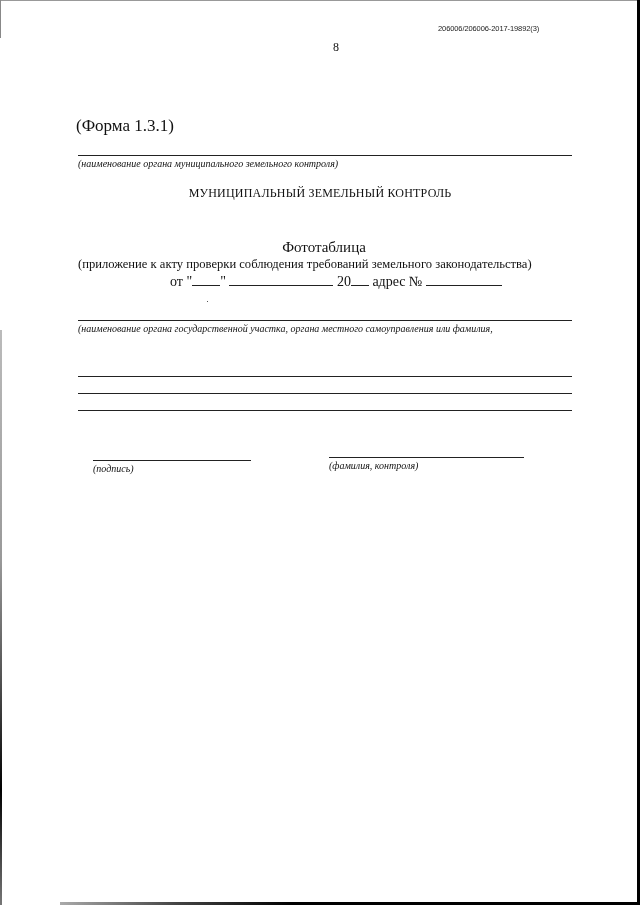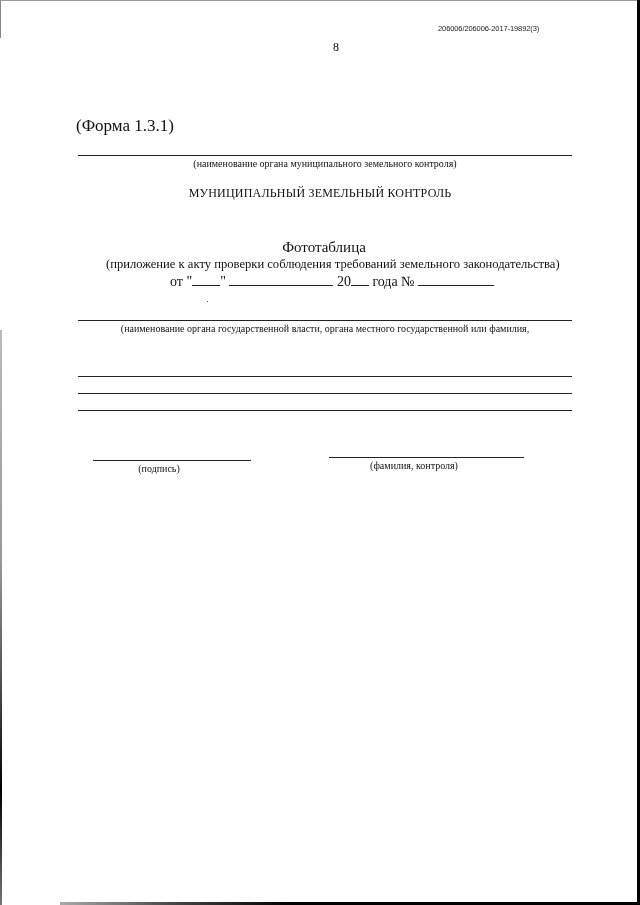--- a/index.html
+++ b/index.html
@@ -73,22 +73,22 @@
       margin-top: 28px;
     }
     .line {
       position: absolute;
       height: 1px;
       background: #222;
     }
     .caption {
       position: absolute;
       font-size: 10px;
-      text-align: center;
       color: #111;
+      font-style: italic;
     }
     .title-main {
       position: absolute;
       left: 0; width: 640px;
       top: 186px;
       text-align: center;
       font-size: 12px;
       letter-spacing: 0.2px;
     }
     .subtitle {
@@ -97,21 +97,20 @@
       top: 239px;
       text-align: center;
       font-size: 15px;
     }
     .appendix-note {
       position: absolute;
       left: 78px;
       top: 257px;
       font-size: 12.6px;
       white-space: nowrap;
-      margin-left: 28px;
     }
     .date-line {
       position: absolute;
       left: 170px;
       top: 273px;
       font-size: 14px;
       white-space: nowrap;
     }
     .blank {
       display: inline-block;
@@ -149,28 +148,28 @@
   <div class="title-main">МУНИЦИПАЛЬНЫЙ ЗЕМЕЛЬНЫЙ КОНТРОЛЬ</div>
 
   <div class="subtitle">Фототаблица</div>
 
   <div class="appendix-note">(приложение к акту проверки соблюдения требований земельного законодательства)</div>
 
   <div class="date-line">
     <span>от "</span><span class="blank" style="width:28px;"></span><span>"</span>
     <span class="blank" style="width:104px;"></span>
     <span>20</span><span class="blank" style="width:18px;"></span>
-    <span>года №</span>
+    <span>адрес №</span>
     <span class="blank" style="width:76px;"></span>
   </div>
 
   <div class="dot"></div>
 
   <div class="line" style="left:78px; top:320px; width:494px;"></div>
-  <div class="caption" style="left:78px; width:494px; top:323px;">(наименование органа государственной власти, органа местного государственной или фамилия,</div>
+  <div class="caption" style="left:78px; width:494px; top:323px;">(наименование органа государственной участка, органа местного самоуправления или фамилия,</div>
 
   <div class="line" style="left:78px; top:376px; width:494px;"></div>
   <div class="line" style="left:78px; top:393px; width:494px;"></div>
   <div class="line" style="left:78px; top:410px; width:494px;"></div>
 
   <div class="line" style="left:93px; top:460px; width:158px;"></div>
   <div class="caption" style="left:93px; width:132px; top:463px;">(подпись)</div>
 
   <div class="line" style="left:329px; top:457px; width:195px;"></div>
   <div class="caption" style="left:329px; width:170px; top:460px;">(фамилия, контроля)</div>

